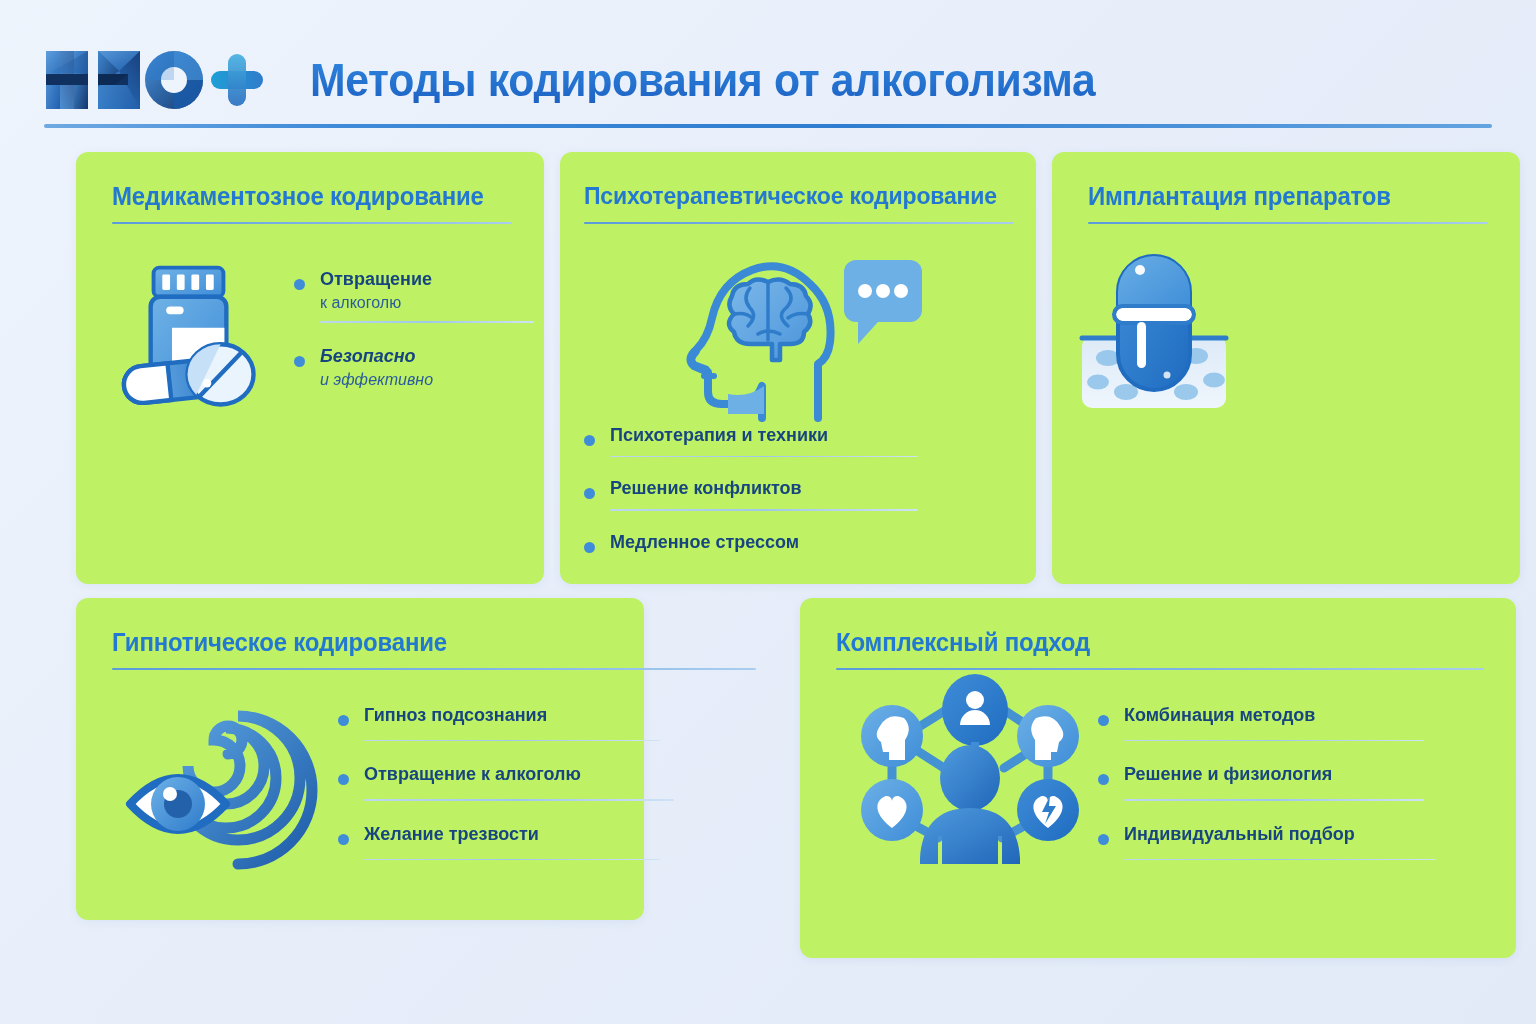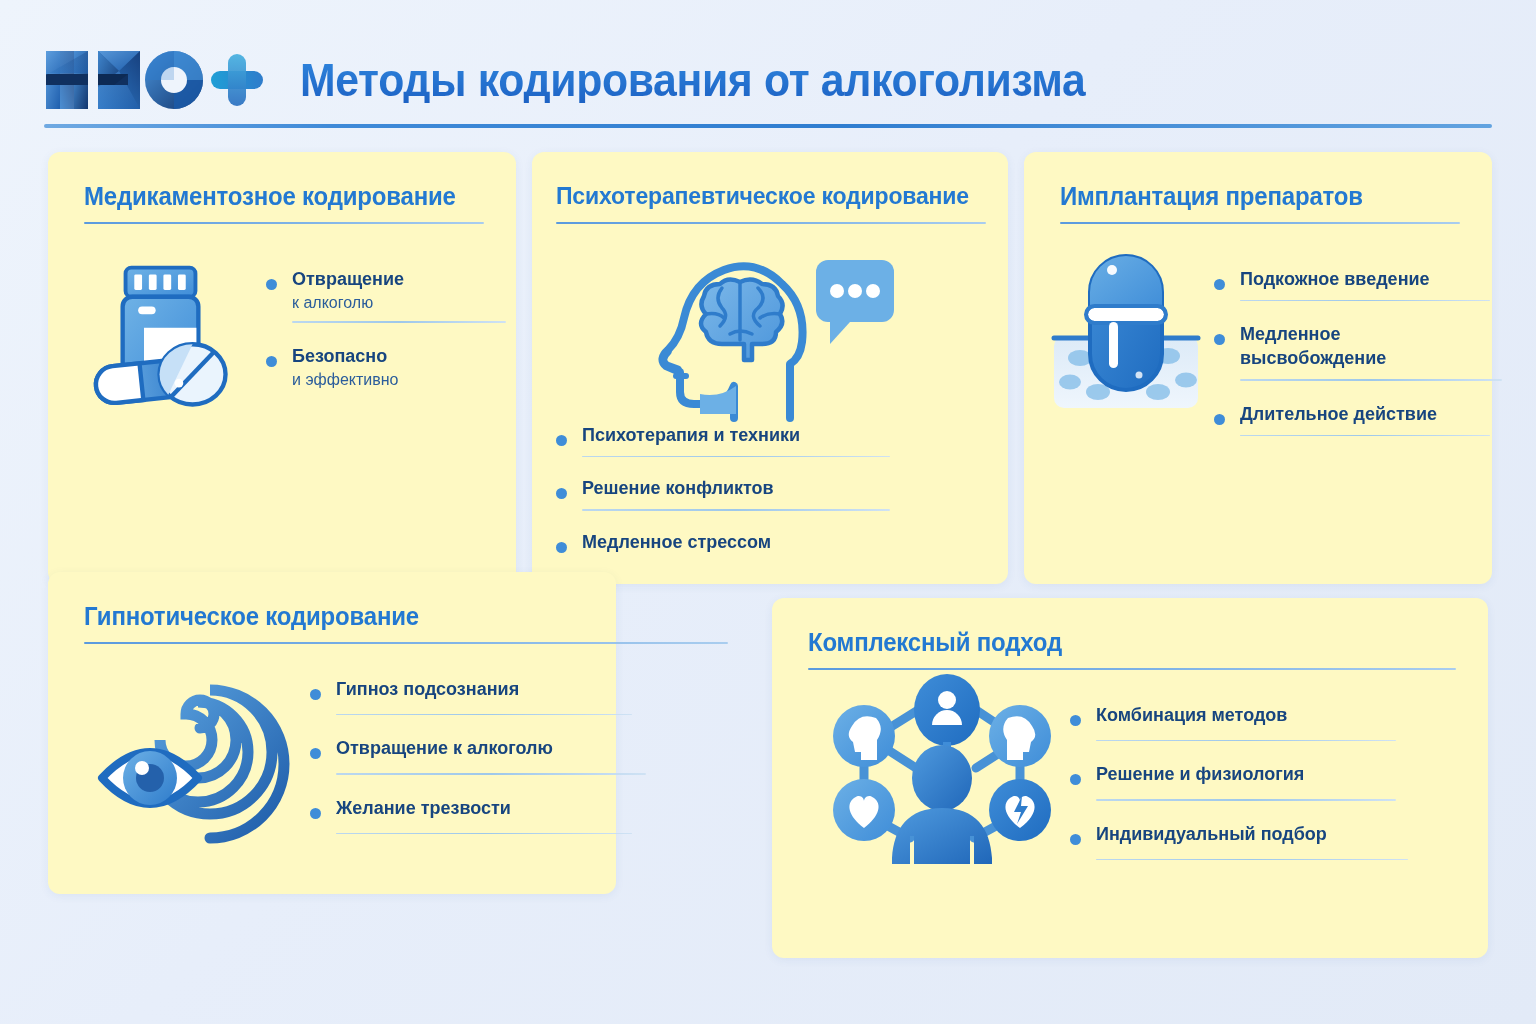--- a/index.html
+++ b/index.html
@@ -25,21 +25,21 @@
 
   
   .header {
     position: absolute;
     left: 44px;
     top: 28px;
     width: 1448px;
     height: 104px;
     display: flex;
     align-items: center;
-    gap: 34px;
+    gap: 44px;
   }
 
   .logo {
     width: 222px;
     height: 66px;
     flex: 0 0 auto;
     display: block;
   }
 
   .page-title {
@@ -63,23 +63,24 @@
     top: 124px;
     width: 1448px;
     height: 4px;
     border-radius: 2px;
     background: linear-gradient(90deg, #6fa9e2 0%, #3f8ad8 20%, #2f7dd0 55%, #62a3e0 100%);
   }
 
   
   .card {
     position: absolute;
-    background: #fef9c3;
+    background: #bef264;
     border-radius: 12px;
     box-shadow: 0 2px 10px rgba(40, 90, 160, 0.07);
+    margin-left: 28px;
   }
 
   .card-title {
     position: absolute;
     left: 36px;
     top: 30px;
     font-size: 25px;
     font-weight: 700;
     color: #2379d2;
     white-space: nowrap;
@@ -248,21 +249,21 @@
     <div class="bullets" style="left:218px; top:116px; width:224px;">
 
       <div class="bullet-row">
         <span class="dot"></span>
         <span class="b-strong">Отвращение</span>
         <span class="b-light">к алкоголю</span>
         <div class="b-line" style="width:214px;"></div>
       </div>
 
 
-      <div class="bullet-row" style="margin-top:22px;">
+      <div class="bullet-row" style="margin-top:22px;font-style:italic;">
         <span class="dot"></span>
         <span class="b-strong">Безопасно</span>
         <span class="b-light">и эффективно</span>
       </div>
     </div>
   </div>
 
   <div class="card" style="left:532px; top:152px; width:476px; height:432px;">
     <div class="card-title small" style="left:24px;">Психотерапевтическое кодирование</div>
     <div class="card-rule" style="left:24px; top:70px; width:430px;"></div>
@@ -367,44 +368,23 @@
         <path d="M80 6 a36 36 0 0 1 36 36 v62 a36 36 0 0 1 -72 0 v-62 a36 36 0 0 1 36 -36 z" fill="url(#capBot)" stroke="#1f6cc0" stroke-width="4"></path>
         <path d="M80 6 a36 36 0 0 1 36 36 v20 h-72 v-20 a36 36 0 0 1 36 -36 z" fill="url(#capTop)"></path>
         <rect x="42" y="58" width="76" height="13" rx="6.5" fill="#ffffff"></rect>
         <rect x="40" y="56" width="80" height="17" rx="8.5" fill="none" stroke="#2f7ccb" stroke-width="4"></rect>
         <rect x="63" y="72" width="9" height="46" rx="4.5" fill="#ffffff"></rect>
         <circle cx="66" cy="20" r="5" fill="#ffffff" opacity="0.95"></circle>
         <circle cx="93" cy="125" r="3.5" fill="#ffffff" opacity="0.8"></circle>
       </svg>
     </div>
 
-    <div class="bullets" style="left:190px; top:116px; width:262px;">
-
-      <div class="bullet-row">
-        <span class="dot"></span>
-        <span class="b-strong">Подкожное введение</span>
-        <div class="b-line" style="width:250px;"></div>
-      </div>
-
-      <div class="bullet-row" style="margin-top:22px;">
-        <span class="dot"></span>
-        <span class="b-strong">Медленное</span>
-        <span class="b-strong">высвобождение</span>
-        <div class="b-line" style="width:262px;"></div>
-      </div>
-
-      <div class="bullet-row" style="margin-top:22px;">
-        <span class="dot"></span>
-        <span class="b-strong">Длительное действие</span>
-        <div class="b-line" style="width:250px;"></div>
-      </div>
-    </div>
   </div>
 
-  <div class="card" style="left:48px; top:572px; width:568px; height:322px;">
+  <div class="card" style="left:48px; top:598px; width:568px; height:322px;">
     <div class="card-title">Гипнотическое кодирование</div>
     <div class="card-rule" style="top:70px; width:644px;"></div>
 
     <div class="icon-box" style="left:48px; top:88px; width:180px; height:150px;">
       <svg viewBox="0 0 180 150" width="180" height="150">
         <defs>
           <linearGradient id="spG" x1="0" y1="0" x2="1" y2="1">
             <stop offset="0" stop-color="#5ba3e0"></stop>
               <stop offset="1" stop-color="#1d5ba8"></stop>
           </linearGradient>

